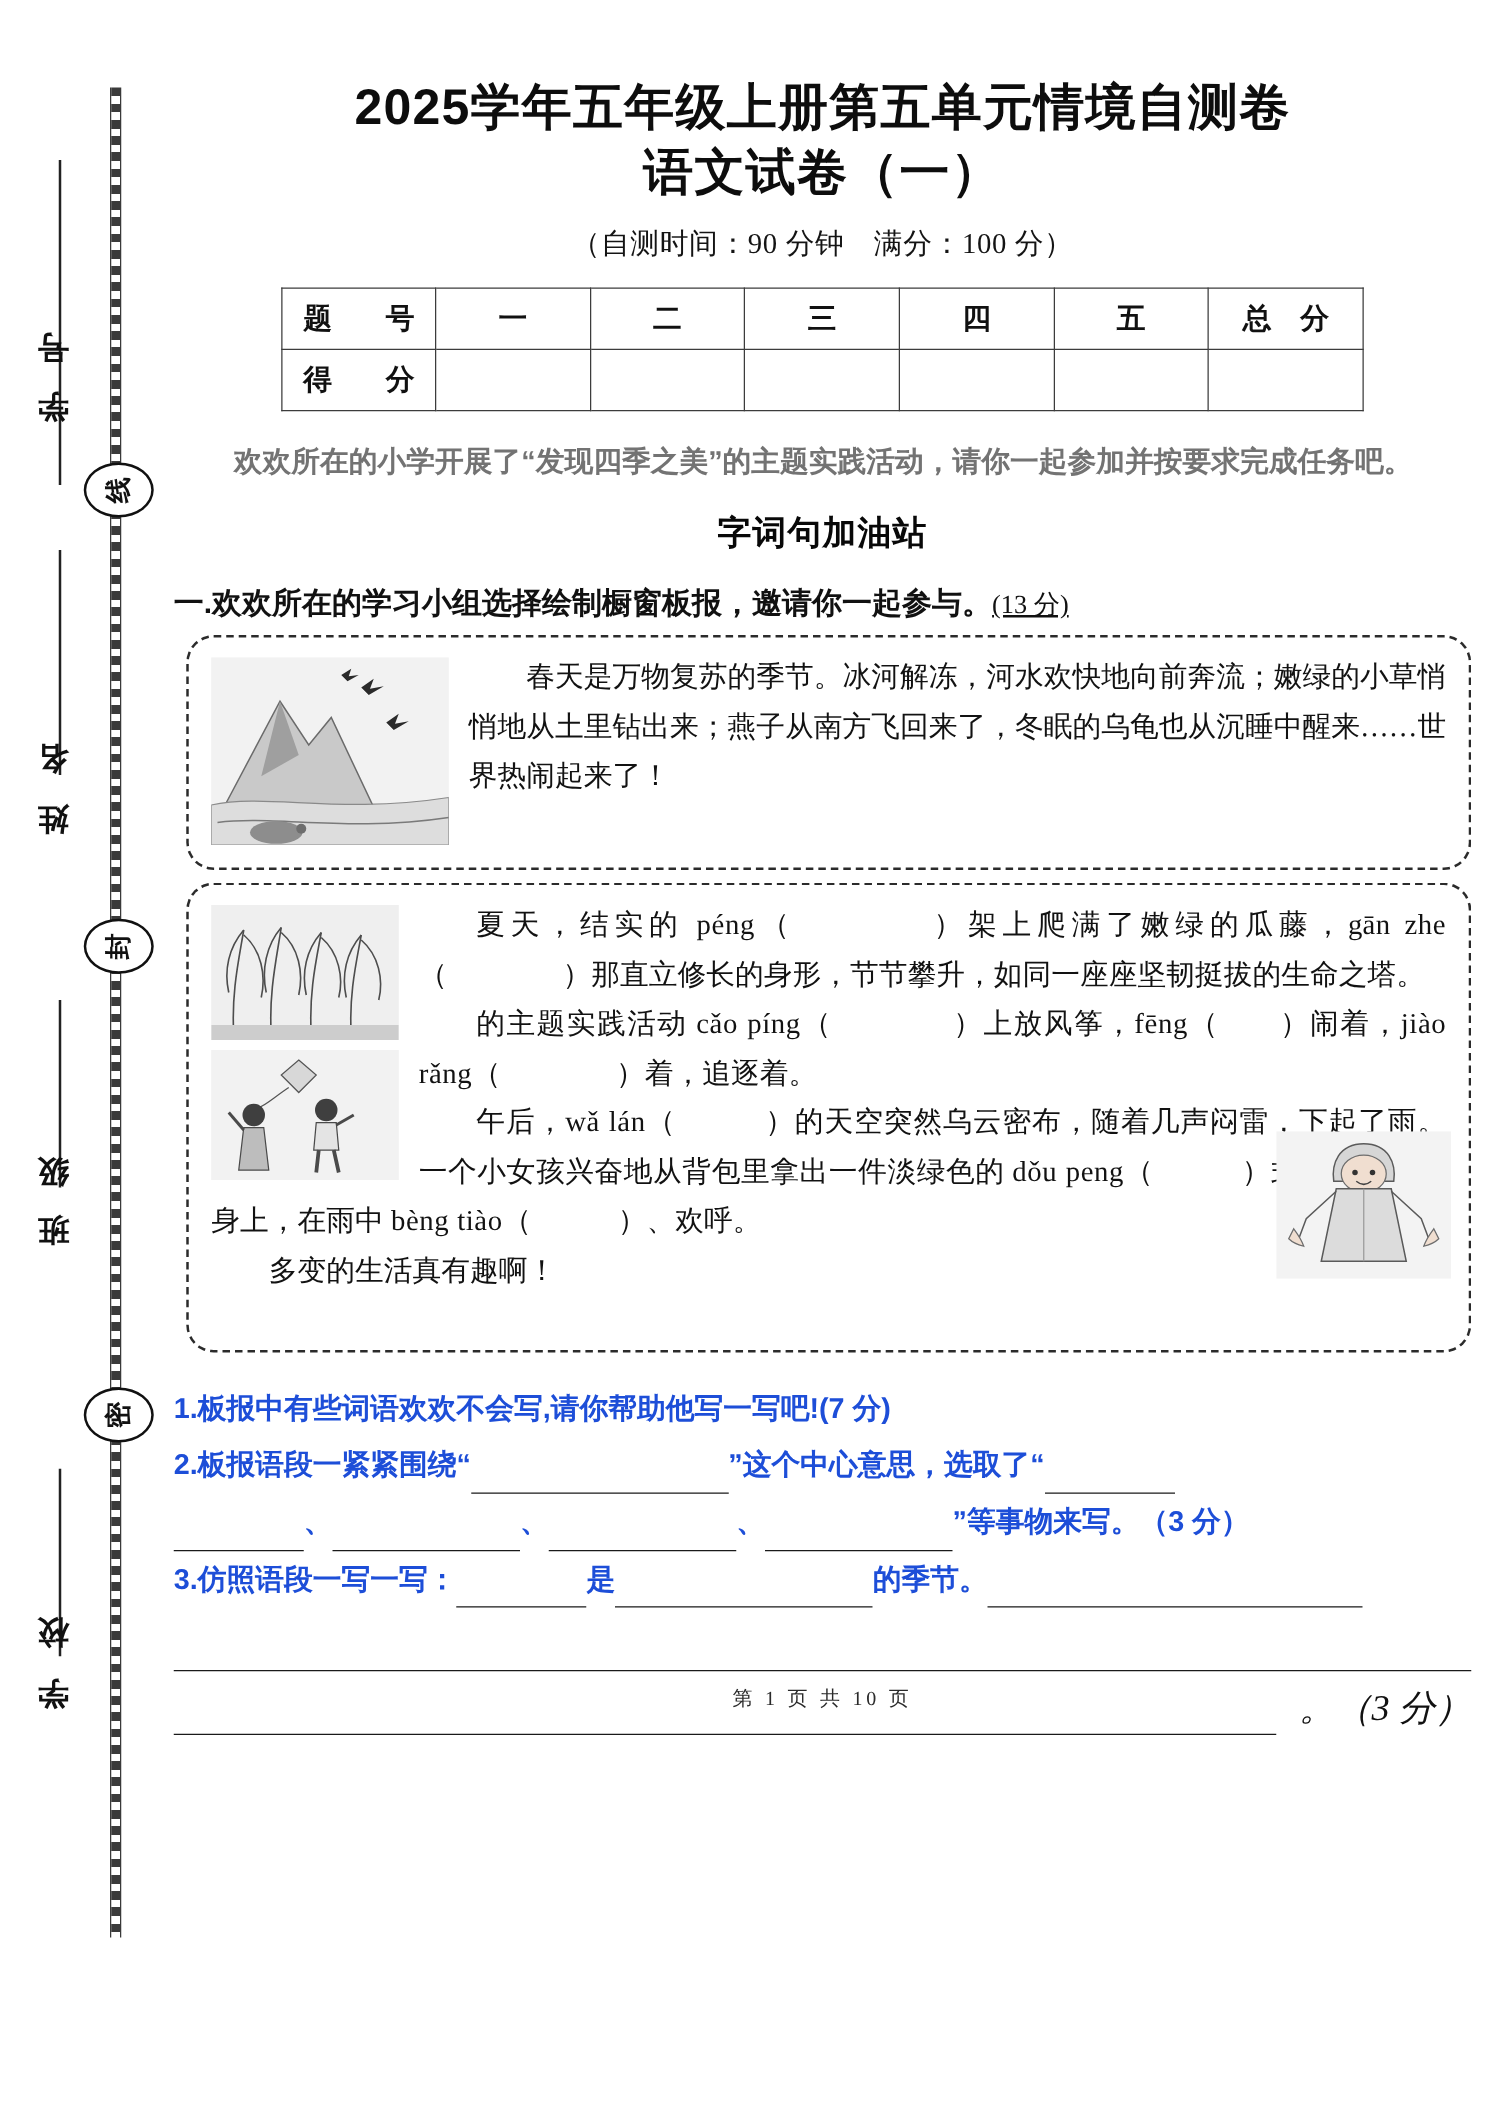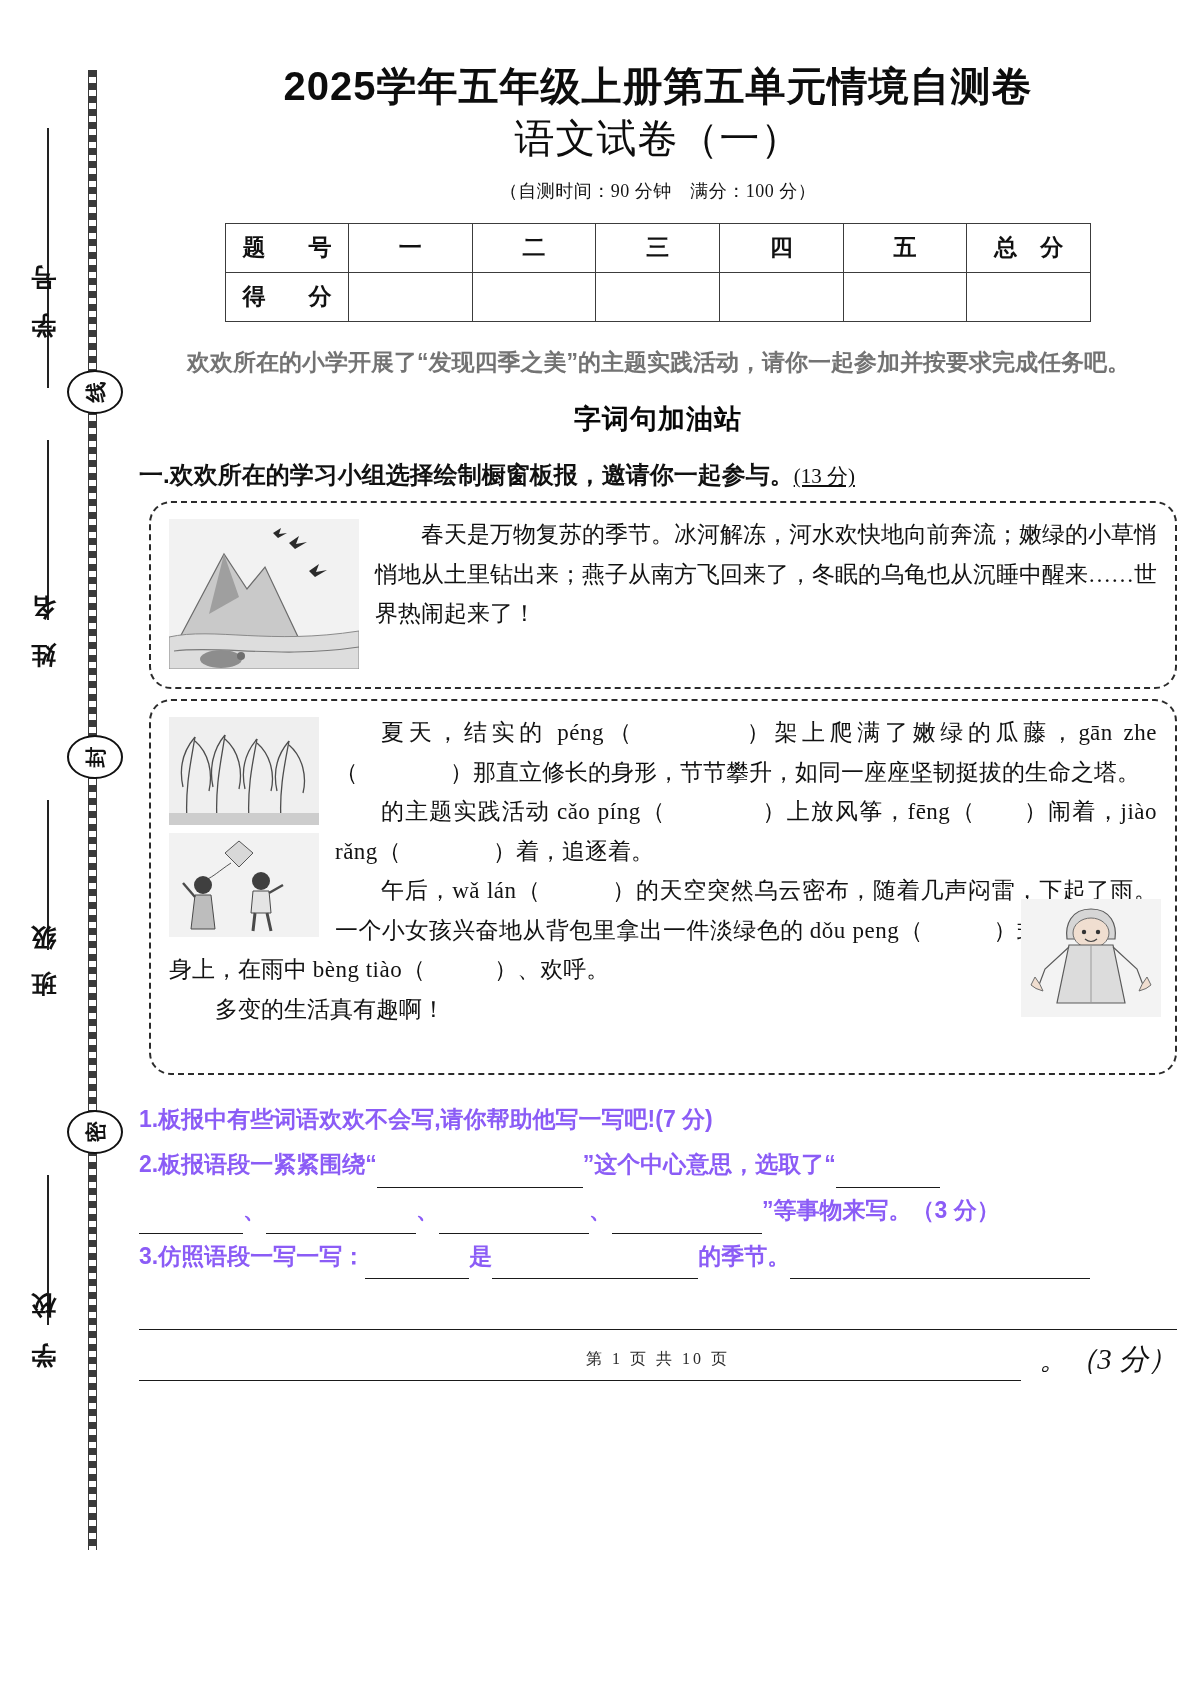--- a/index.html
+++ b/index.html
@@ -99,29 +99,29 @@
     font-family: "Liberation Sans", sans-serif;
     font-weight: bold;
     font-size: 40px;
     letter-spacing: 1px;
     line-height: 1.22;
     color: #0d0d0d;
   }
   #title-sub {
     text-align: center;
     font-family: "Liberation Sans", sans-serif;
-    font-weight: normal;
+    font-weight: bold;
     font-size: 40px;
     letter-spacing: 1px;
     line-height: 1.35;
     color: #0d0d0d;
   }
   #exam-meta {
     text-align: center;
-    font-size: 18px;
+    font-size: 23px;
     margin-top: 14px;
     letter-spacing: 0.5px;
     color: #141414;
   }
 
   
   #score-table {
     margin: 20px auto 0 auto;
     border-collapse: collapse;
     width: 866px;
@@ -211,21 +211,21 @@
     position: absolute;
     right: 14px;
     bottom: 52px;
   }
 
   
   .subq {
     margin: 0 10px 0 14px;
     font-size: 23px;
     line-height: 1.95;
-    color: #8b5cf6;
+    color: #1d4ed8;
   }
   .subq.bold {
     font-family: "Liberation Sans", sans-serif;
     font-weight: bold;
     font-size: 23px;
   }
   .ul { display: inline-block; border-bottom: 1.6px solid #1a1a1a; vertical-align: baseline; }
   .ul-s  { width: 104px; }
   .ul-m  { width: 150px; }
   .ul-l  { width: 206px; }

